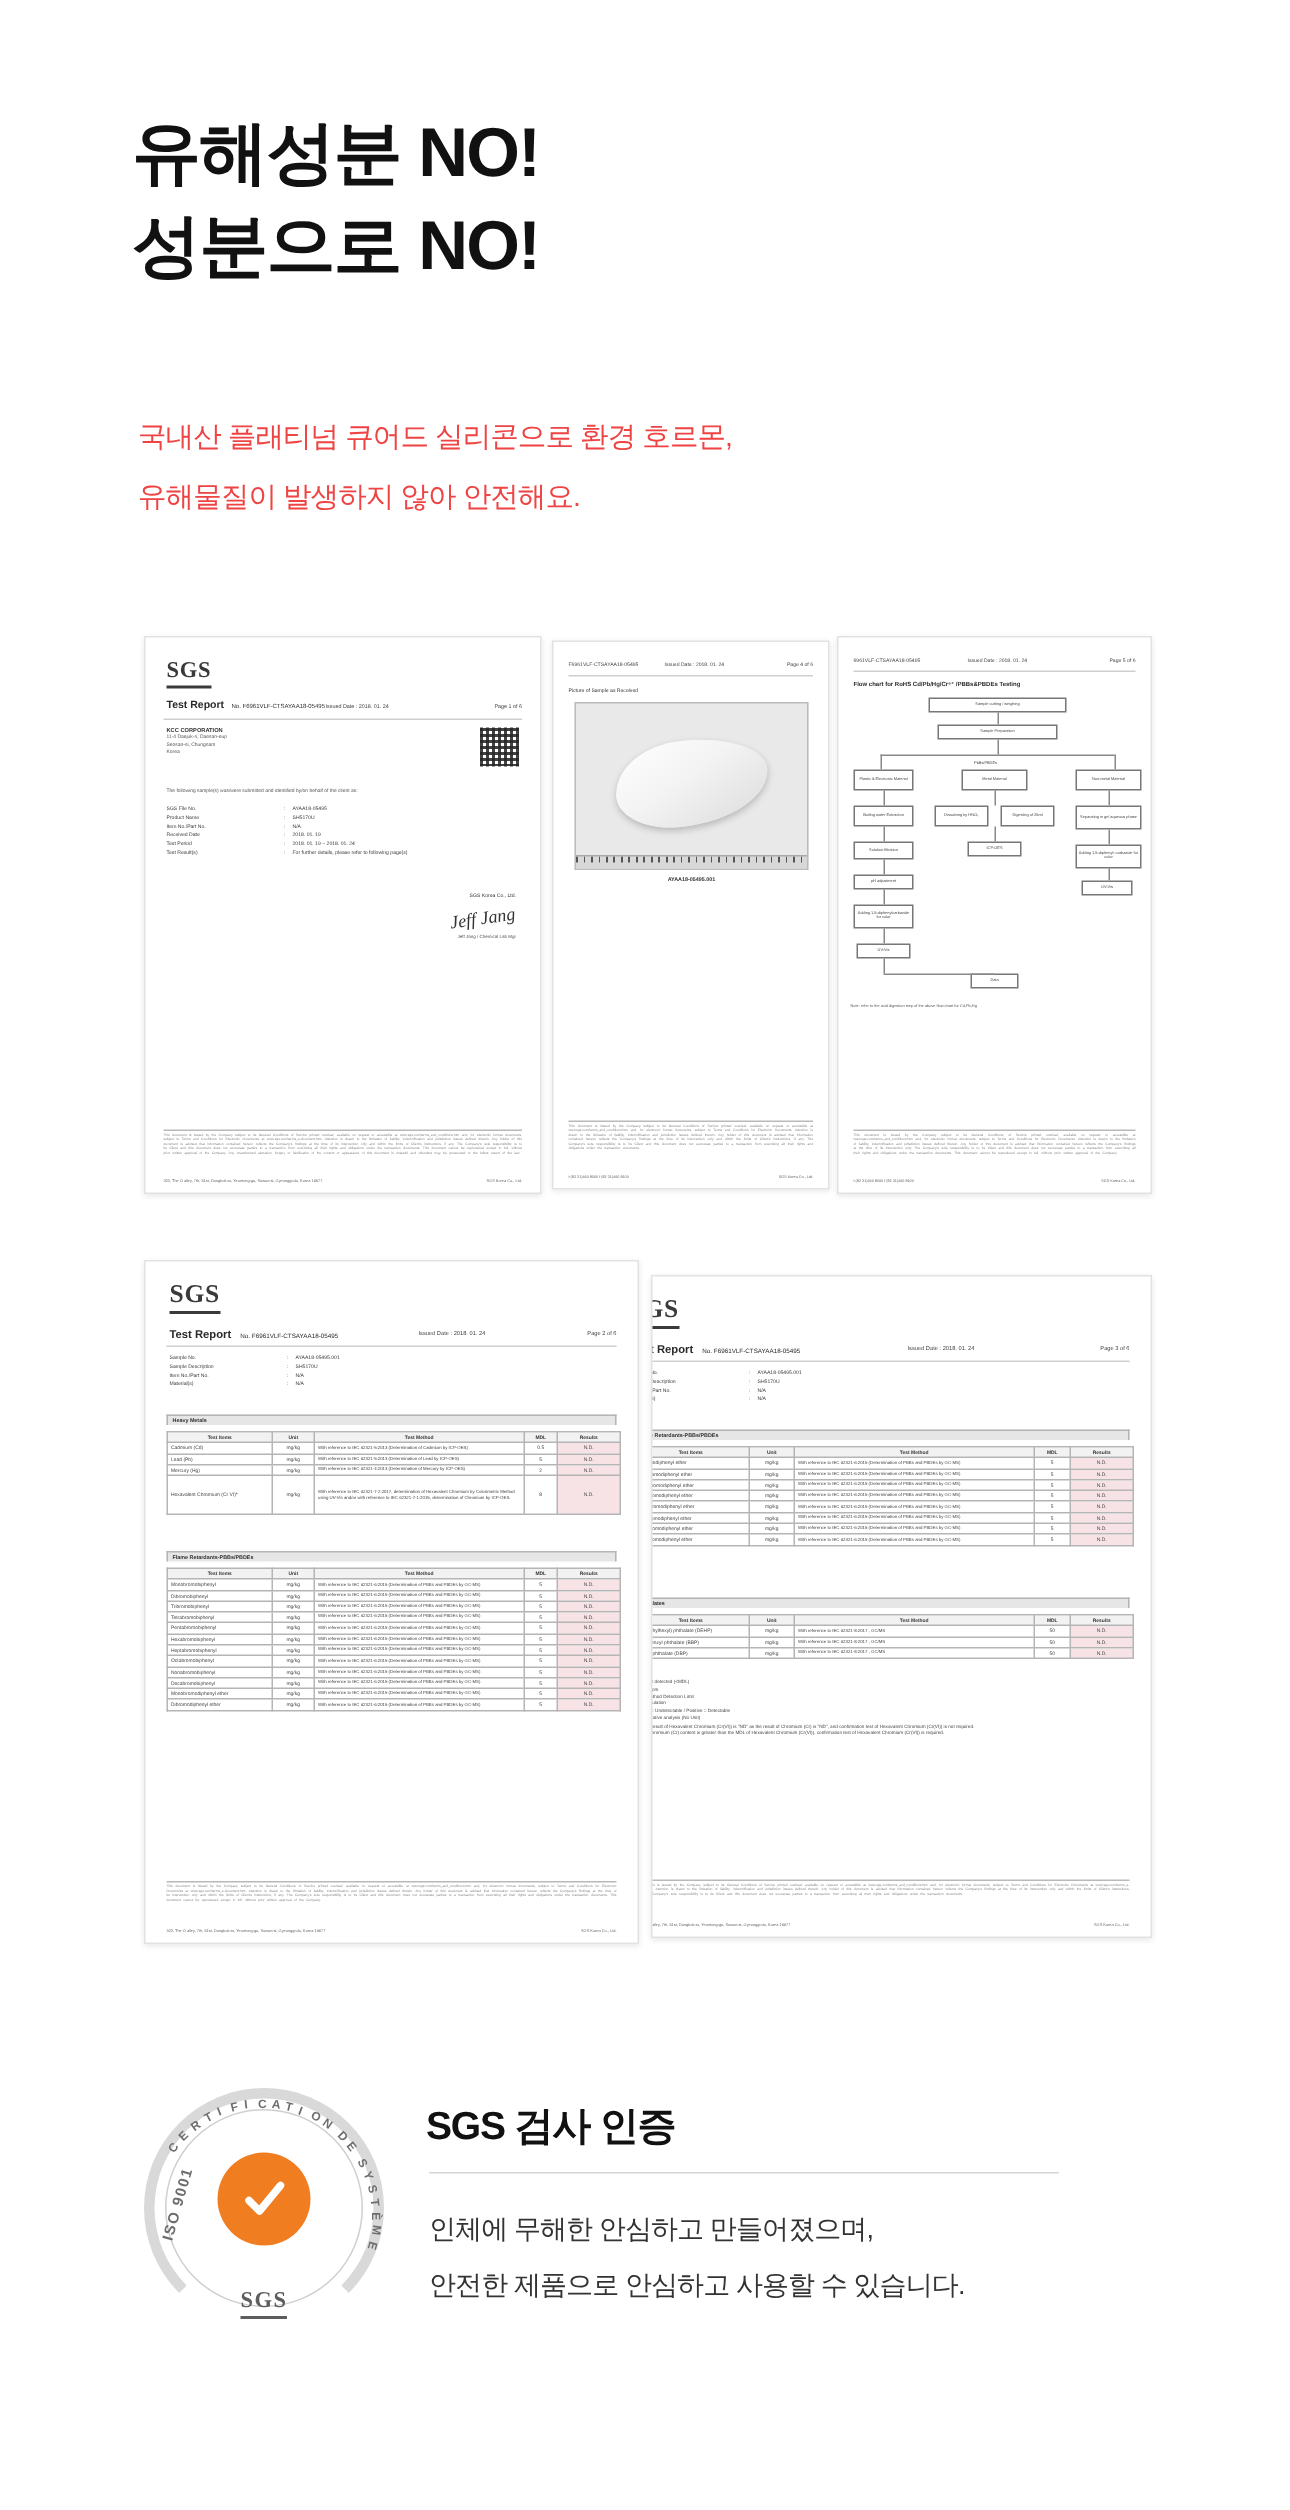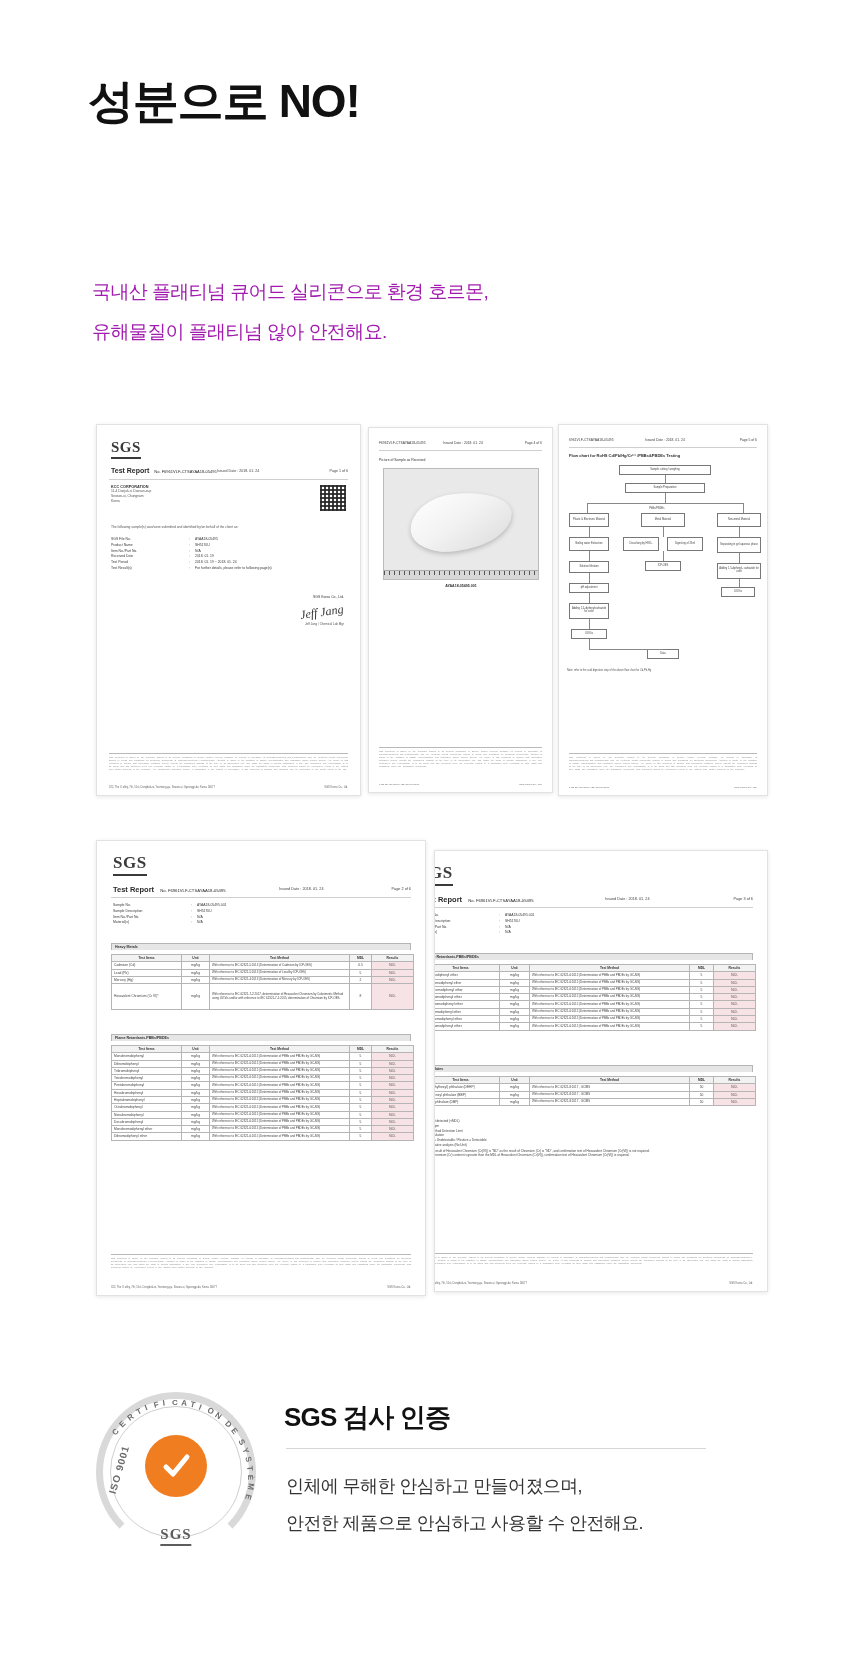--- a/index.html
+++ b/index.html
@@ -31,21 +31,21 @@
   .headline div { white-space: nowrap; }
 
   
   .subcopy {
     position: absolute;
     left: 92px;
     top: 272px;
     font-size: 19px;
     line-height: 2.1;
     letter-spacing: -0.6px;
-    color: #a21caf;
+    color: #ef4444;
     font-weight: 400;
   }
   .subcopy div { white-space: nowrap; }
 
   
   .cert-board {
     position: absolute;
     background: #ffffff;
   }
   .sheet {
@@ -289,26 +289,27 @@
     line-height: 2.05;
     letter-spacing: -0.6px;
     color: #333;
   }
   .bottom-copy div { white-space: nowrap; }
 </style>
 </head>
 <body>
 
 <div class="headline">
+  <div>유해성분 NO!</div>
   <div>성분으로 NO!</div>
 </div>
 
 <div class="subcopy">
   <div>국내산 플래티넘 큐어드 실리콘으로 환경 호르몬,</div>
-  <div>유해물질이 플래티넘 않아 안전해요.</div>
+  <div>유해물질이 발생하지 않아 안전해요.</div>
 </div>
 
 <div class="cert-board" style="left:96px; top:424px; width:672px; height:378px;">
 
   <div class="sheet" style="left:0px; top:0px; width:265px; height:372px;">
     <div class="sgs-logo" style="position:absolute; left:14px; top:14px; font-size:15px;">
       SGS<span class="bar"></span>
     </div>
     <div class="doc-title" style="position:absolute; left:14px; top:42px; font-size:7px;">
       <span>Test Report</span>
@@ -905,14 +906,14 @@
   <div class="iso-sgs">
     <span>SGS</span>
     <span class="bar"></span>
   </div>
 </div>
 
 <div class="bottom-title">SGS 검사 인증</div>
 <div class="bottom-rule"></div>
 <div class="bottom-copy">
   <div>인체에 무해한 안심하고 만들어졌으며,</div>
-  <div>안전한 제품으로 안심하고 사용할 수 안전해요.</div>
+  <div>안전한 제품으로 안심하고 사용할 수 있습니다.</div>
 </div>
 
 </body></html>

